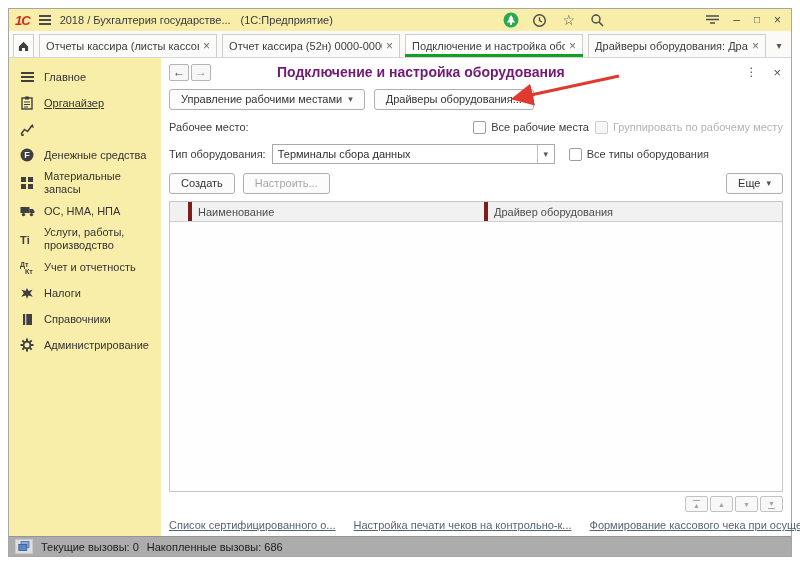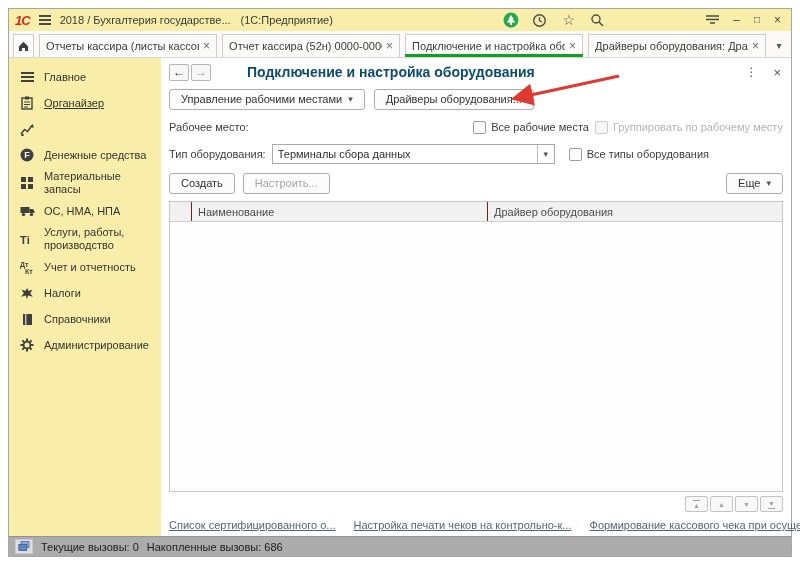--- a/index.html
+++ b/index.html
@@ -37,21 +37,21 @@
   .sbitem .sbicon { width:16px; flex:0 0 auto; display:flex; justify-content:center; }
   .sbitem .sblabel { font-size:11px; line-height:13px; color:#333; }
   .sbitem.current .sblabel { text-decoration:underline; }
 
   .content { flex:1 1 auto; background:#fff; display:flex; flex-direction:column; padding:0 8px; position:relative; min-width:0; }
 
   .pagehead { height:28px; display:flex; align-items:center; flex:0 0 auto; }
   .navpair { display:flex; gap:2px; }
   .hbtn { width:20px; height:17px; border:1px solid #b5b5b5; border-radius:2px; background:#f7f7f7; display:flex; align-items:center; justify-content:center; font-size:12px; color:#444; cursor:pointer; line-height:1; }
   .hbtn.dim { color:#9a9a9a; }
-  .ptitle { font-size:14px; font-weight:bold; color:#0c4a6e; white-space:nowrap;padding-left:36px; }
+  .ptitle { font-size:14px; font-weight:bold; color:#701a75; margin-left:30px; white-space:nowrap;padding-left:36px; }
   .phicons { margin-left:auto; display:flex; align-items:center; gap:16px; padding-right:2px; }
   .kebab { font-size:12px; color:#555; cursor:pointer; }
   .pclose { font-size:13px; color:#555; cursor:pointer; }
 
   .cmdbar { height:26px; display:flex; align-items:center; gap:9px; flex:0 0 auto; }
   .btn { height:21px; border:1px solid #aeaeae; border-radius:3px; background:#fcfcfc; color:#333; font-size:11px; display:inline-flex; align-items:center; padding:0 11px; gap:6px; cursor:pointer; white-space:nowrap; }
   .btn .caret { font-size:9px; color:#555; }
   .btn.disabled { color:#a6a6a6; cursor:default; }
 
   .arrow-annot { position:absolute; left:330px; top:10px; width:145px; height:42px; pointer-events:none; }
@@ -69,21 +69,21 @@
   .combo { width:283px; height:20px; border:1px solid #a9a9a9; background:#fff; display:flex; align-items:stretch; cursor:pointer; }
   .combo .cval { flex:1; font-size:11px; color:#2f2f2f; display:flex; align-items:center; padding:0 5px; white-space:nowrap; overflow:hidden; }
   .combo .cdd { width:17px; border-left:1px solid #bdbdbd; display:flex; align-items:center; justify-content:center; font-size:9px; color:#555; }
   .frow2 .cbitem { margin-left:8px; }
 
   .actrow { height:28px; display:flex; align-items:center; gap:8px; flex:0 0 auto; margin-top:3px; }
   .more { margin-left:auto; }
 
   .table { flex:1 1 auto; border:1px solid #c6c6c6; display:flex; flex-direction:column; margin-top:4px; min-height:0; background:#fdfdfd; }
   .thead { height:20px; background:#f1f1f1; border-bottom:1px solid #cfcfcf; display:flex; flex:0 0 auto; }
-  .th { font-size:11px; color:#4c4c4c; display:flex; align-items:center; padding:0 6px; border-right:1px solid #7f1d1d; }
+  .th { font-size:11px; color:#4c4c4c; display:flex; align-items:center; padding:0 6px; border-right:4px solid #7f1d1d; }
   .th.c0 { width:22px; flex:0 0 auto; }
   .th.c1 { width:296px; flex:0 0 auto; }
   .th.c2 { flex:1; border-right:none; }
   .tbody { flex:1; background:#fefefe; }
 
   .navrow { height:20px; display:flex; align-items:center; justify-content:flex-end; gap:2px; flex:0 0 auto; margin-top:2px; }
   .navbtn { width:23px; height:16px; border:1px solid #c2c2c2; border-radius:2px; background:#f8f8f8; display:flex; align-items:center; justify-content:center; cursor:pointer; }
   .navbtn .ng { font-size:7px; color:#a3a3a3; line-height:7px; }
   .navbtn .ng.bartop { border-top:1px solid #a3a3a3; padding-top:1px; }
   .navbtn .ng.barbot { border-bottom:1px solid #a3a3a3; padding-bottom:1px; }

